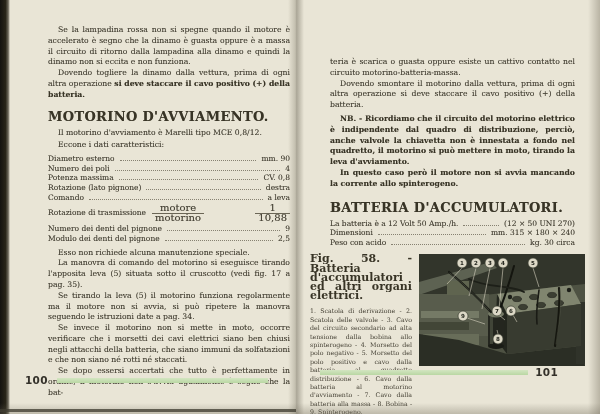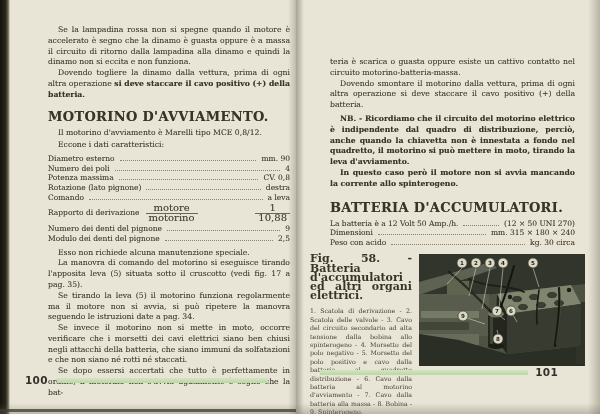--- a/index.html
+++ b/index.html
@@ -90,21 +90,21 @@
       <span class="leader"></span>
       <span class="sv">destra</span>
     </div>
     <div class="spec">
       <span class="sl">Comando</span>
       <span class="leader"></span>
       <span class="sv">a leva</span>
     </div>
 
     <div class="spec ratio">
-      <span class="sl">Rapporto di derivazione</span>
+      <span class="sl">Rotazione di trasmissione</span>
       <span class="frac">
         <span class="num">motore</span>
         <span class="den">motorino</span>
       </span>
       <span class="frac frac-val">
         <span class="num">1</span>
         <span class="den">10,88</span>
       </span>
     </div>
 
@@ -122,21 +122,21 @@
     <p class="ind" style="margin-top:4px;">Esso non richiede alcuna manutenzione speciale.</p>
     <p class="ind">La manovra di comando del motorino si eseguisce tirando l'apposita leva (5) situata sotto il cruscotto (vedi fig. 17 a pag. 35).</p>
     <p class="ind">Se tirando la leva (5) il motorino funziona regolarmente ma il motore non si avvia, si può ripetere la manovra seguendo le istruzioni date a pag. 34.</p>
     <p class="ind">Se invece il motorino non si mette in moto, occorre verificare che i morsetti dei cavi elettrici siano ben chiusi negli attacchi della batteria, che siano immuni da solfatazioni e che non siano né rotti né staccati.</p>
     <p class="ind">Se dopo essersi accertati che tutto è perfettamente in ordine, il motorino non s'avvia ugualmente è segno che la bat-</p>
   </div>
 
   <div class="page page-right">
     <p>teria è scarica o guasta oppure esiste un cattivo contatto nel circuito motorino-batteria-massa.</p>
     <p class="ind">Dovendo smontare il motorino dalla vettura, prima di ogni altra operazione si deve staccare il cavo positivo (+) della batteria.</p>
-    <p class="ind bold" style="margin-top:3px;">NB. - Ricordiamo che il circuito del motorino elettrico è indipendente dal quadro di distribuzione, perciò, anche quando la chiavetta non è innestata a fondo nel quadretto, il motorino si può mettere in moto, tirando la leva d'avviamento.</p>
+    <p class="ind bold" style="margin-top:3px;">NB. - Ricordiamo che il circuito del motorino elettrico è indipendente dal quadro di distribuzione, perciò, anche valvole la chiavetta non è innestata a fondo nel quadretto, il motorino si può mettere in moto, tirando la leva d'avviamento.</p>
     <p class="ind bold">In questo caso però il motore non si avvia mancando la corrente allo spinterogeno.</p>
 
     <div class="sec-heading" style="margin-top:10px;">BATTERIA D'ACCUMULATORI.</div>
 
     <div class="spec">
       <span class="sl">La batteria è a 12 Volt 50 Amp./h.</span>
       <span class="leader"></span>
       <span class="sv">(12 × 50 UNI 270)</span>
     </div>
     <div class="spec">

